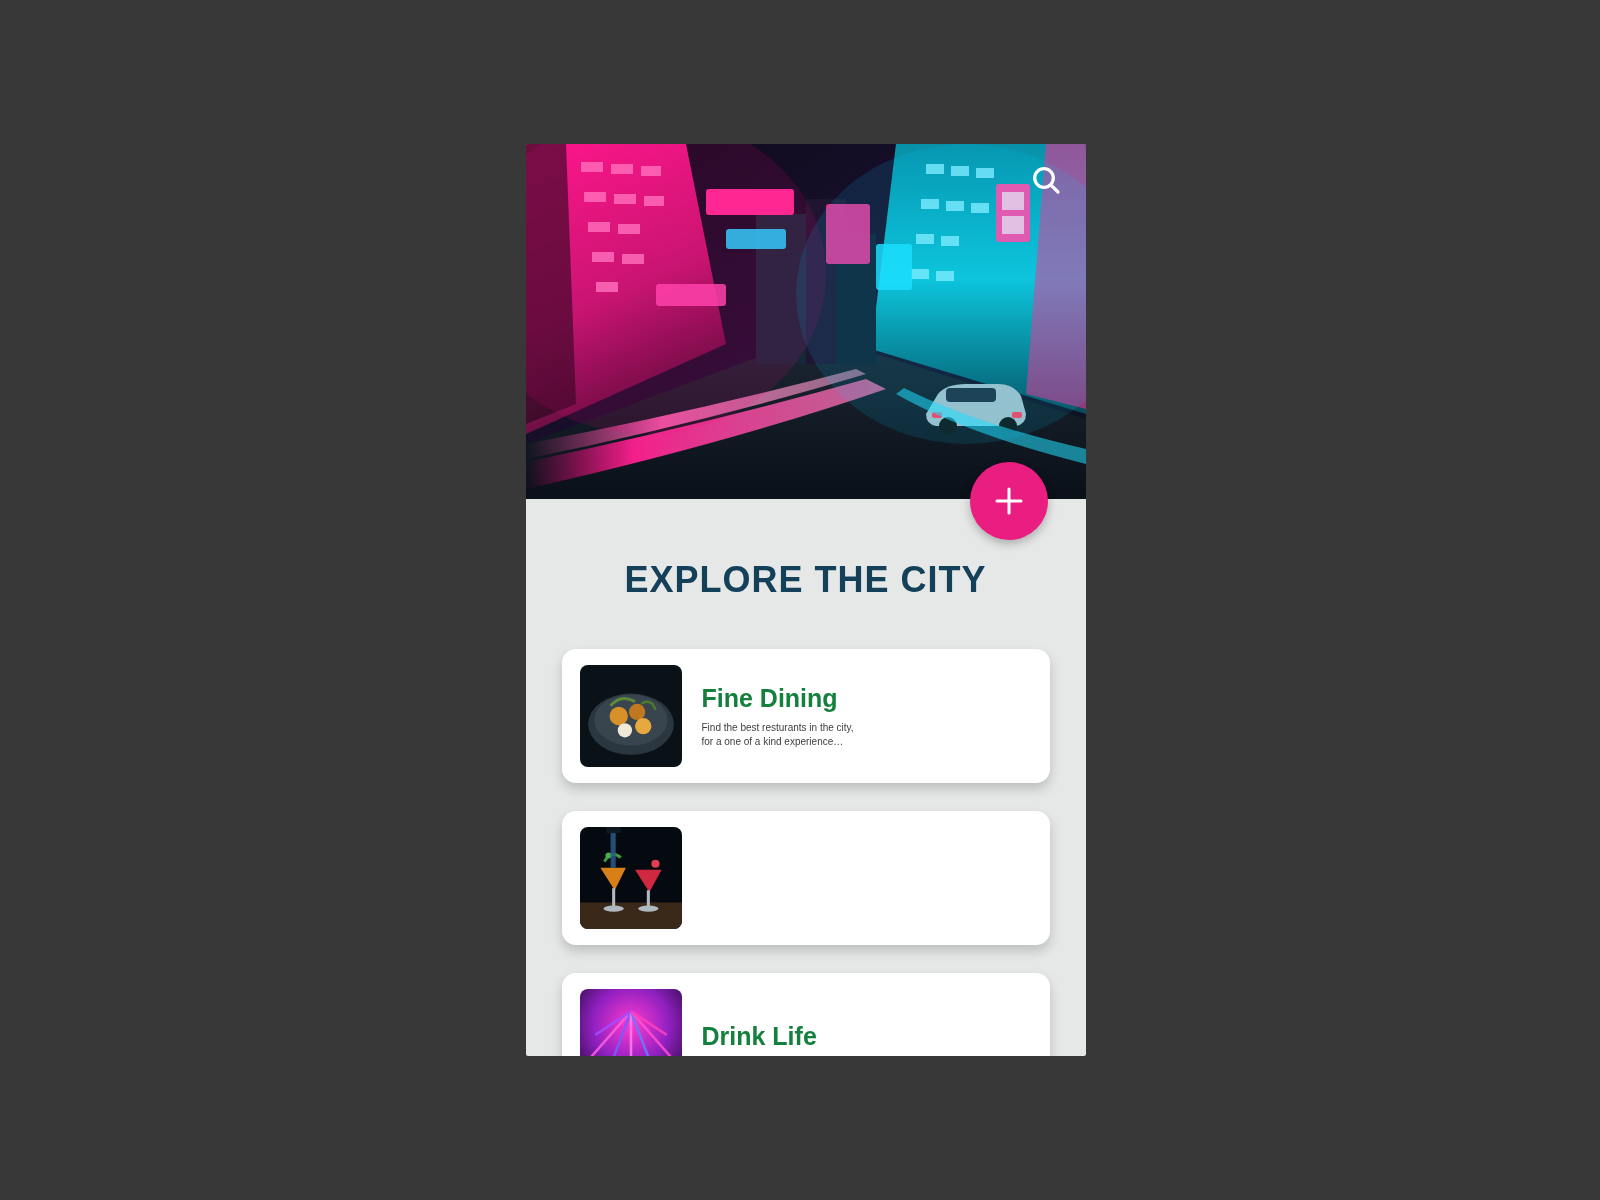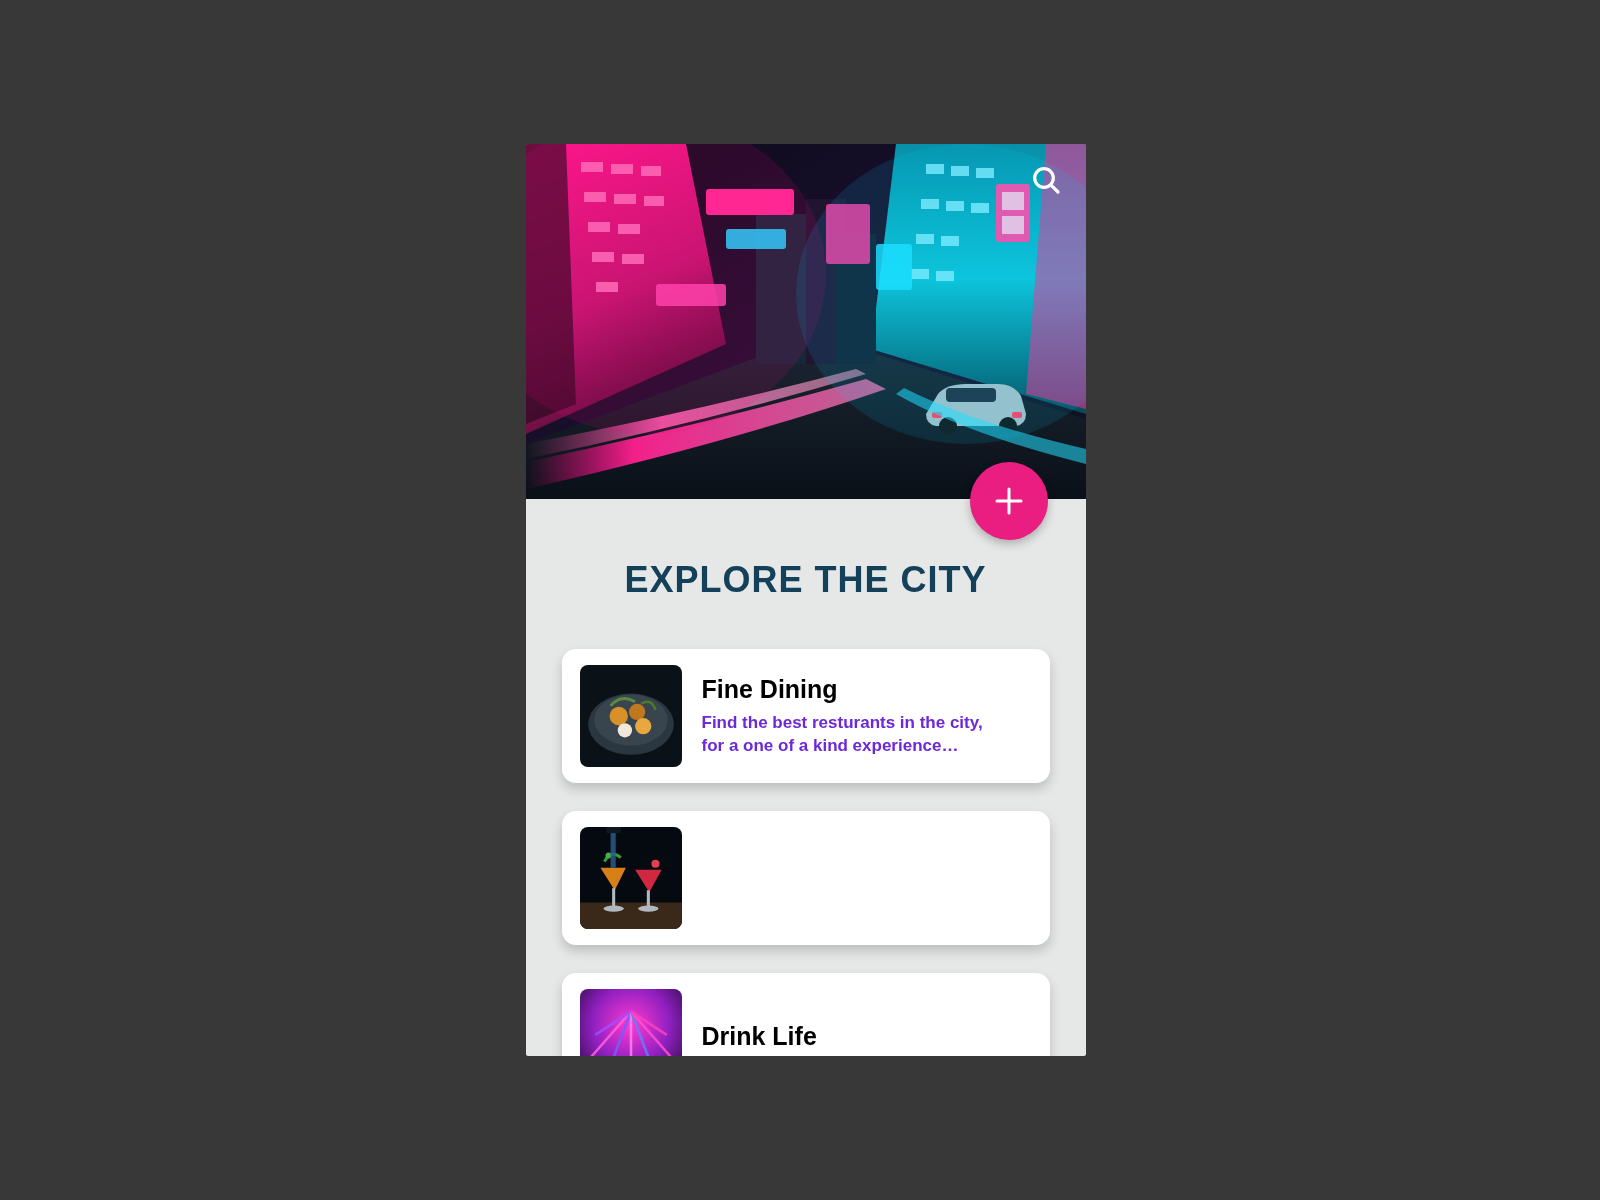--- a/index.html
+++ b/index.html
@@ -100,30 +100,30 @@
     }
     .thumb svg {
       width: 100%;
       height: 100%;
       display: block;
     }
     .card-body {
       flex: 1;
     }
     .card-title {
-      color: #000000;
+      color: #15803d;
       font-size: 25px;
       font-weight: 700;
       margin-bottom: 8px;
     }
     .card-desc {
-      color: #6d28d9;
-      font-size: 17px;
+      color: #404040;
+      font-size: 10px;
       line-height: 1.35;
-      font-weight: 700;
+      font-weight: 400;
       white-space: pre-line;
     }
   </style>
 </head>
 <body>
 
 <div class="phone">
   <div class="hero">
     <svg class="hero-art" viewBox="0 0 560 355" preserveAspectRatio="xMidYMid slice">
       <defs>

